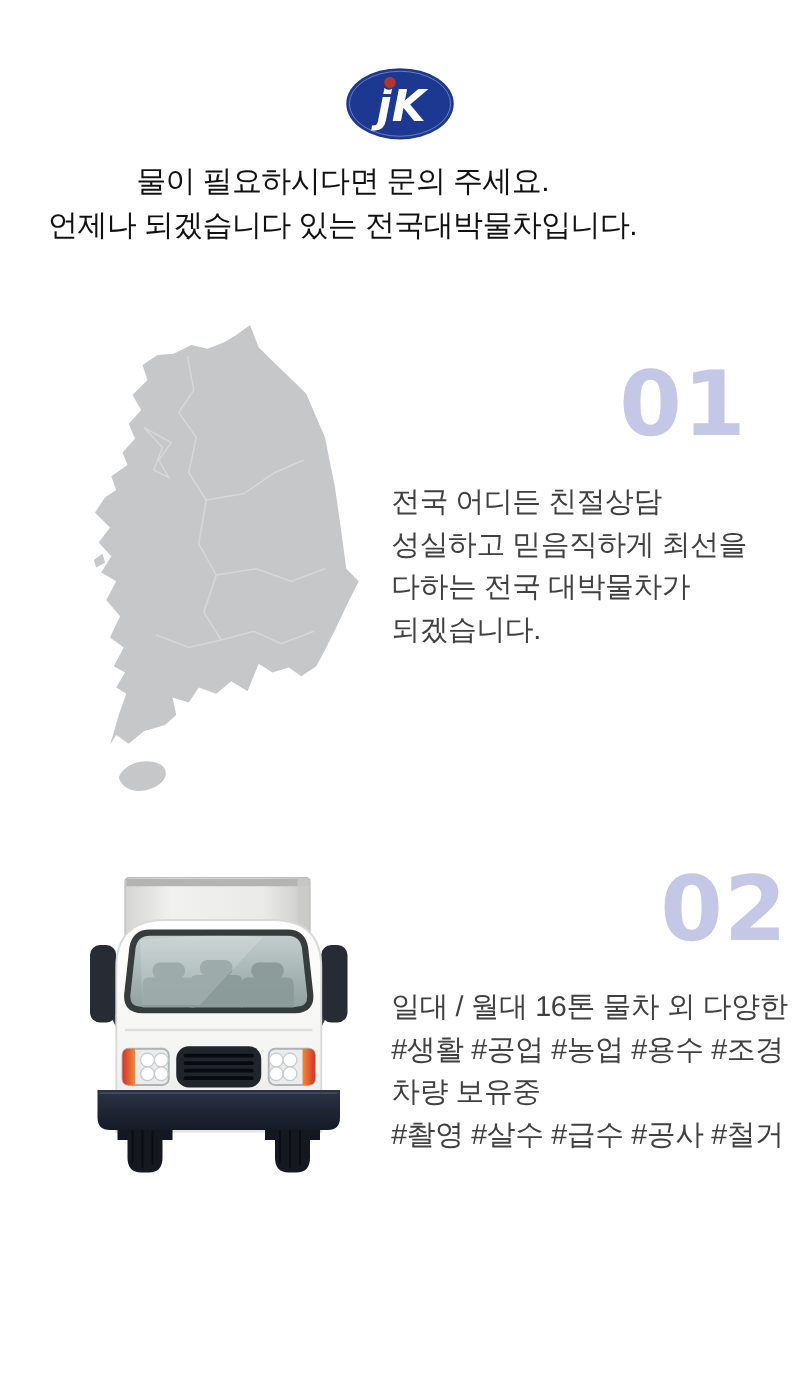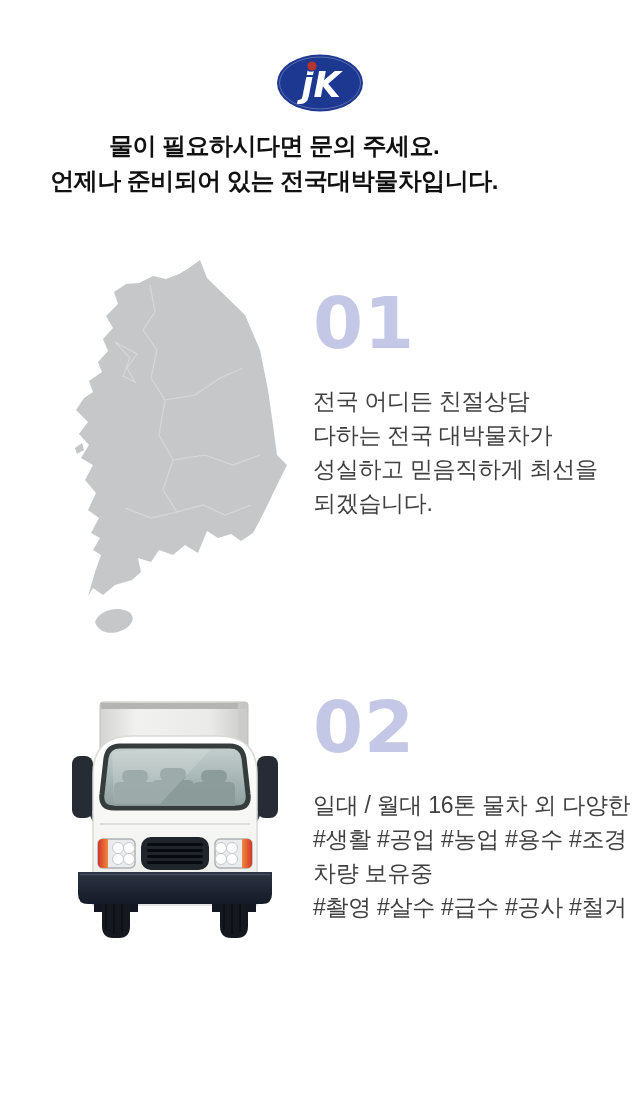--- a/index.html
+++ b/index.html
@@ -5,31 +5,31 @@
   * { margin:0; padding:0; box-sizing:border-box; }
   html,body { background:#ffffff; }
   body { font-family:"Liberation Sans","DejaVu Sans",sans-serif; }
   .page {
     position:relative; width:640px; height:1100px; margin:0 auto;
     background:#ffffff; overflow:hidden;
   }
   .logo { position:absolute; left:276px; top:53px; width:88px; height:60px; }
   .headline {
     position:absolute; left:0; top:128px; width:548px; text-align:center;
-    font-size:24px; font-weight:700; color:#111111; line-height:35px;
+    font-size:24px; font-weight:400; color:#111111; line-height:35px;
     letter-spacing:-0.5px;
   }
   .art-map   { position:absolute; left:55px; top:250px; width:240px; height:400px; }
   .art-truck { position:absolute; left:60px; top:688px; width:230px; height:260px; }
   .col-1 { position:absolute; left:313px; top:286px; }
   .col-2 { position:absolute; left:313px; top:690px; }
   .big-num {
     font-family:"DejaVu Sans","Liberation Sans",sans-serif;
     font-size:72px; font-weight:800; line-height:74px;
-    color:#c5c7e6; letter-spacing:1px;
+    color:#c5c7e6; letter-spacing:1px;text-align:right;
   }
   .para {
     margin-top:24px; font-size:23px; line-height:34px;
     color:#404040; letter-spacing:-0.3px; white-space:nowrap; font-weight:500;
   }
 </style>
 </head>
 <body>
 
 <div class="page">
@@ -39,21 +39,21 @@
       <ellipse cx="44" cy="30" rx="43" ry="28.5" fill="#1c3890"></ellipse>
       <ellipse cx="44" cy="30" rx="40.5" ry="26" fill="none" stroke="#ffffff" stroke-width="0.8" opacity="0.35"></ellipse>
       <text x="45" y="44" text-anchor="middle" font-family="'DejaVu Sans',sans-serif" font-size="35" font-weight="bold" font-style="italic" fill="#ffffff" letter-spacing="0">jK</text>
       <circle cx="35" cy="13.5" r="5.2" fill="#1c3890"></circle>
       <circle cx="36" cy="13" r="4.6" fill="#b5342e"></circle>
     </svg>
   </div>
 
   <div class="headline">
     <div>물이 필요하시다면 문의 주세요.</div>
-    <div>언제나 준비되어 있는 전국대박물차입니다.</div>
+    <div>언제나 되겠습니다 있는 전국대박물차입니다.</div>
   </div>
 
   <div class="art-map">
     <svg viewBox="0 0 240 400" width="240" height="400">
       <g fill="#c6c7c9" stroke="none">
         <path d="M145,10 L152,28 L190,65 L205,100 L213,140 L218,175 L222,205 L232,215
                  L222,235 L214,252 L205,270 L198,283 L186,291 L176,284 L163,288 L152,281
                  L143,303 L130,295 L118,305 L104,300 L96,312 L83,308 L86,322 L77,330
                  L60,335 L48,345 L38,338 L33,346 L40,322 L46,305 L38,300 L45,288 L36,283
                  L44,268 L33,260 L41,243 L30,230 L38,215 L26,208 L34,195 L24,184 L33,172
@@ -72,22 +72,22 @@
         <path d="M122,262 L148,255 L170,265 L196,255"></path>
         <path d="M60,92 L75,108 L68,126 L80,132 L72,118 L82,104 L60,92"></path>
       </g>
     </svg>
   </div>
 
   <div class="col-1">
     <div class="big-num">01</div>
     <div class="para">
       <div>전국 어디든 친절상담</div>
+      <div>성실하고 믿음직하게 최선을</div>
       <div>다하는 전국 대박물차가</div>
-      <div>성실하고 믿음직하게 최선을</div>
       <div>되겠습니다.</div>
     </div>
   </div>
 
   <div class="art-truck">
     <svg viewBox="0 0 230 260" width="230" height="260">
       <defs>
         <linearGradient id="boxGrad" x1="0" y1="0" x2="1" y2="0">
           <stop offset="0" stop-color="#d4d4d2"></stop>
             <stop offset="0.25" stop-color="#f1f1ef"></stop>

